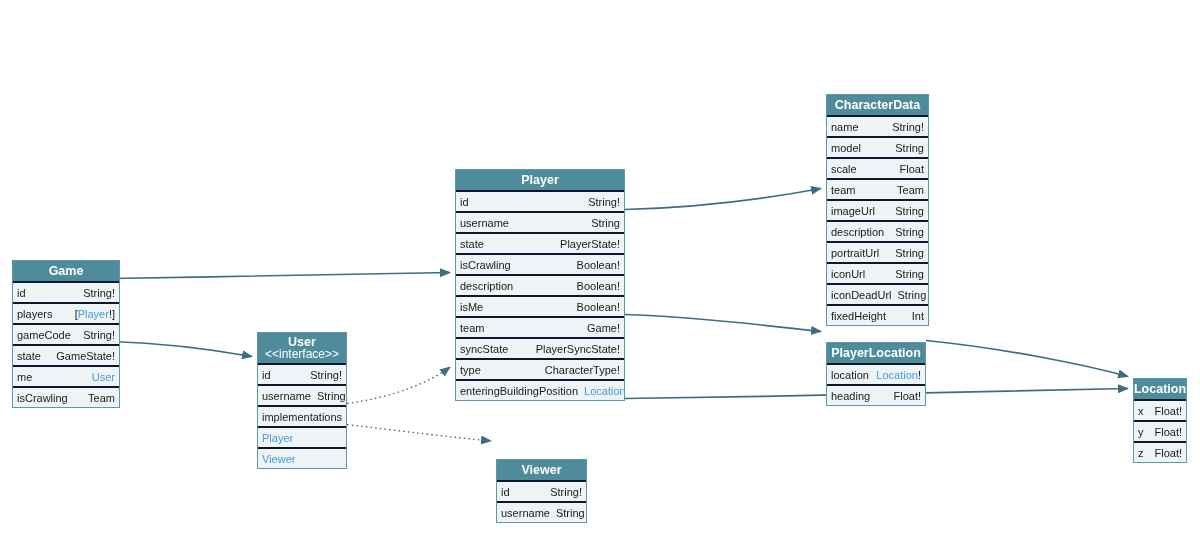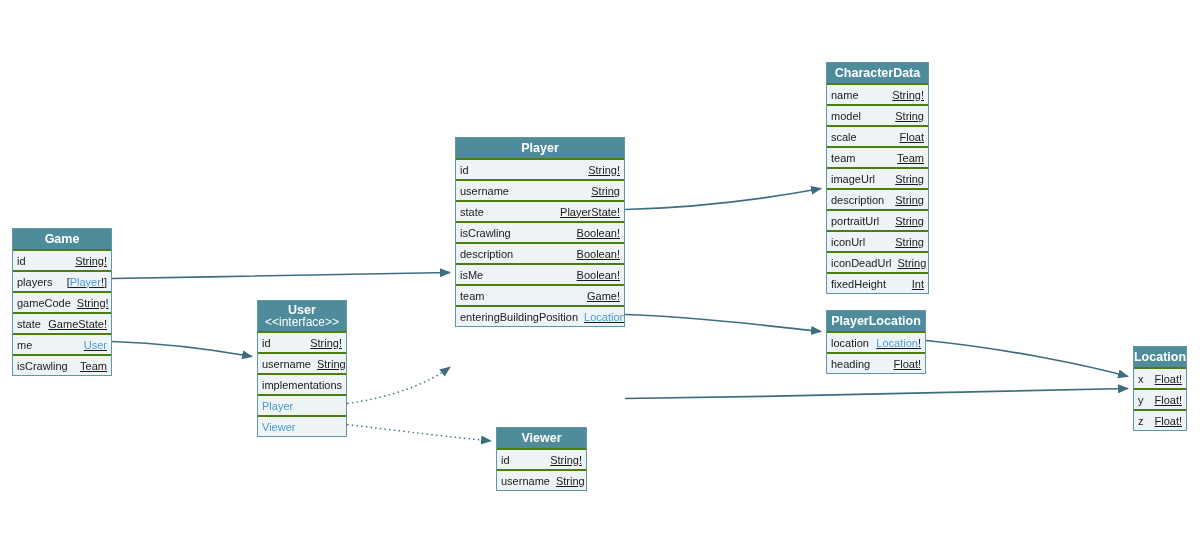--- a/index.html
+++ b/index.html
@@ -15,21 +15,22 @@
   #arrows {
     position: absolute;
     left: 0; top: 0;
     width: 1200px; height: 547px;
     pointer-events: none;
   }
   .table {
     position: absolute;
     box-sizing: border-box;
     border: 1px solid var(--table-border, #5f97a6);
-    background: #4d7c0f;
+    background: #0f172a;
+    margin-top: 32px;
   }
   .hdr {
     height: 20px;
     background: var(--header-bg, #4e8c9b);
     color: var(--header-text, #ffffff);
     display: flex;
     flex-direction: column;
     align-items: center;
     justify-content: center;
     text-align: center;
@@ -45,21 +46,21 @@
     display: flex;
     justify-content: space-between;
     align-items: center;
     padding: 0 4px;
     font-size: 11px;
     color: var(--text, #1a1a1a);
     white-space: nowrap;
     overflow: hidden;
   }
   .fname { text-align: center; }
-  .ftype { text-align: right; margin-left: 6px; text-decoration: underline; }
+  .ftype { text-align: right; margin-left: 6px; }
   .link { color: var(--link, #4a9bd8); }
 </style>
 </head>
 <body>
 
 <div class="canvas">
   <svg id="arrows" viewBox="0 0 1200 547">
       <defs>
         <marker id="ah" markerUnits="userSpaceOnUse" markerWidth="12" markerHeight="10" refX="10" refY="4.5" orient="auto">
           <path d="M0,0 L11,4.5 L0,9 Z" fill="#3c6e7f"></path>
@@ -68,21 +69,21 @@
       <path d="M112,278.5 C230,276.5 370,274 450,272.5" fill="none" stroke="#3c6e7f" stroke-width="1.7" marker-end="url(#ah)"></path>
       <path d="M112,341.5 C160,343 215,350 252,356.5" fill="none" stroke="#3c6e7f" stroke-width="1.7" marker-end="url(#ah)"></path>
       <path d="M347,403.5 C395,397 430,382 450,367" fill="none" stroke="#3c6e7f" stroke-width="1.4" stroke-dasharray="1.5 3.2" marker-end="url(#ah)"></path>
       <path d="M347,424.5 C400,431 450,437 491,441" fill="none" stroke="#3c6e7f" stroke-width="1.4" stroke-dasharray="1.5 3.2" marker-end="url(#ah)"></path>
       <path d="M625,209.5 C700,207.5 770,198 821,188.5" fill="none" stroke="#3c6e7f" stroke-width="1.7" marker-end="url(#ah)"></path>
       <path d="M625,314.5 C700,317 770,326 821,331.5" fill="none" stroke="#3c6e7f" stroke-width="1.7" marker-end="url(#ah)"></path>
       <path d="M625,398.5 C800,396.5 1000,391.5 1128,388.5" fill="none" stroke="#3c6e7f" stroke-width="1.7" marker-end="url(#ah)"></path>
       <path d="M926,340.5 C1010,349 1090,366 1128,376.5" fill="none" stroke="#3c6e7f" stroke-width="1.7" marker-end="url(#ah)"></path>
     </svg>
   <div id="tables">
-      <div class="table" style="left: 12px; top: 228px; width: 100px;">
+      <div class="table" style="left: 12px; top: 228px; width: 108px;">
         <div class="hdr">
           <div class="ttl">Game</div>
         </div>
         <div class="row">
           <span class="fname">id</span>
           <span class="ftype"><span>String!</span></span>
         </div>
         <div class="row">
           <span class="fname">players</span>
           <span class="ftype"><span>[</span><span class="link">Player</span><span>!]</span></span>
@@ -156,20 +157,28 @@
         </div>
         <div class="row">
           <span class="fname">isMe</span>
           <span class="ftype"><span>Boolean!</span></span>
         </div>
         <div class="row">
           <span class="fname">team</span>
           <span class="ftype"><span>Game!</span></span>
         </div>
         <div class="row">
+          <span class="fname">syncState</span>
+          <span class="ftype"><span>PlayerSyncState!</span></span>
+        </div>
+        <div class="row">
+          <span class="fname">type</span>
+          <span class="ftype"><span>CharacterType!</span></span>
+        </div>
+        <div class="row">
           <span class="fname">enteringBuildingPosition</span>
           <span class="ftype"><span class="link">Location</span></span>
         </div>
       </div>
       <div class="table" style="left: 496px; top: 427px; width: 91px;">
         <div class="hdr">
           <div class="ttl">Viewer</div>
         </div>
         <div class="row">
           <span class="fname">id</span>

